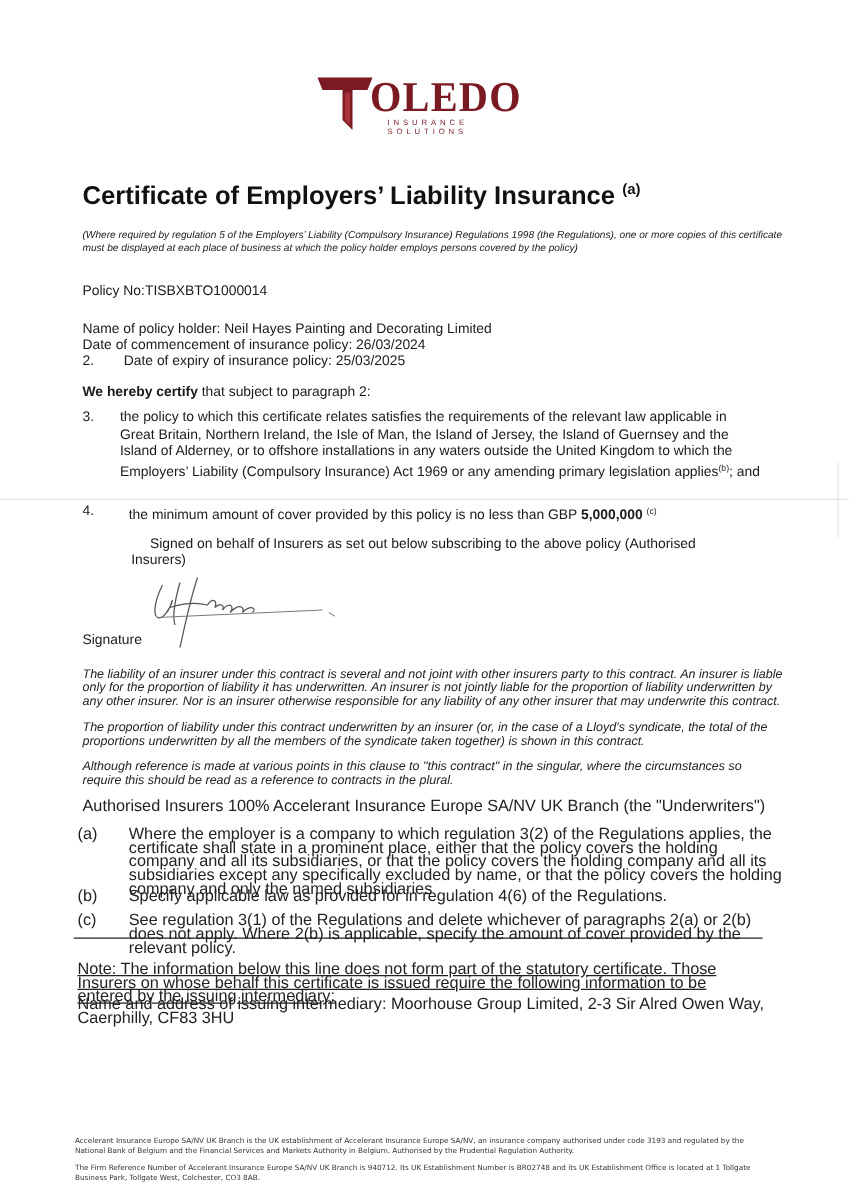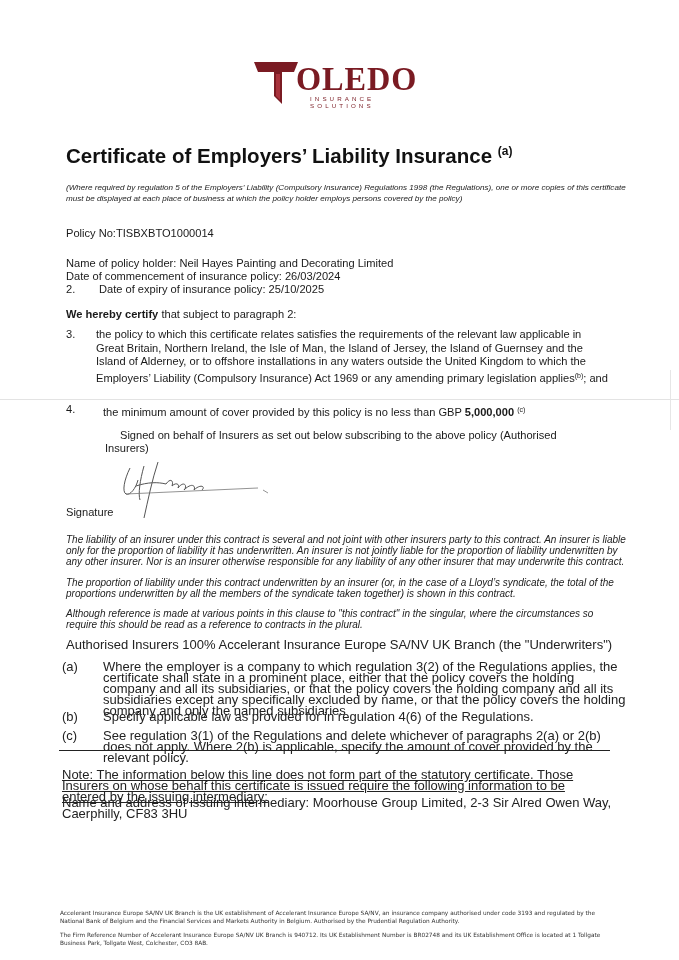--- a/index.html
+++ b/index.html
@@ -53,21 +53,21 @@
 <div class="abs title">
   <span>Certificate of Employers’ Liability Insurance</span>
   <sup>(a)</sup>
 </div>
 <div class="abs subtitle">(Where required by regulation 5 of the Employers’ Liability (Compulsory Insurance) Regulations 1998 (the Regulations), one or more copies of this certificate must be displayed at each place of business at which the policy holder employs persons covered by the policy)</div>
 
 <div class="abs txt" style="left:66px; top:227px;">Policy No:TISBXBTO1000014</div>
 <div class="abs txt" style="left:66px; top:257px;">Name of policy holder: Neil Hayes Painting and Decorating Limited</div>
 <div class="abs txt" style="left:66px; top:270px;">Date of commencement of insurance policy: 26/03/2024</div>
 <div class="abs txt" style="left:66px; top:283px;">2.</div>
-<div class="abs txt" style="left:99px; top:283px;">Date of expiry of insurance policy: 25/10/2025</div>
+<div class="abs txt" style="left:99px; top:283px;">Date of expiry of insurance policy: 25/03/2025</div>
 
 <div class="abs txt" style="left:66px; top:308px;">
   <b>We hereby certify</b><span> that subject to paragraph 2:</span>
 </div>
 <div class="abs txt" style="left:66px; top:328px;">3.</div>
 <div class="abs para" style="left:96px; top:328px; width:515px;">
   <span>the policy to which this certificate relates satisfies the requirements of the relevant law applicable in Great Britain, Northern Ireland, the Isle of Man, the Island of Jersey, the Island of Guernsey and the Island of Alderney, or to offshore installations in any waters outside the United Kingdom to which the Employers’ Liability (Compulsory Insurance) Act 1969 or any amending primary legislation applies</span><sup class="s">(b)</sup><span>; and</span>
 </div>
 <div class="abs faint" style="left:0; top:399px; width:679px;"></div>
 <div class="abs txt" style="left:66px; top:403px;">4.</div>

